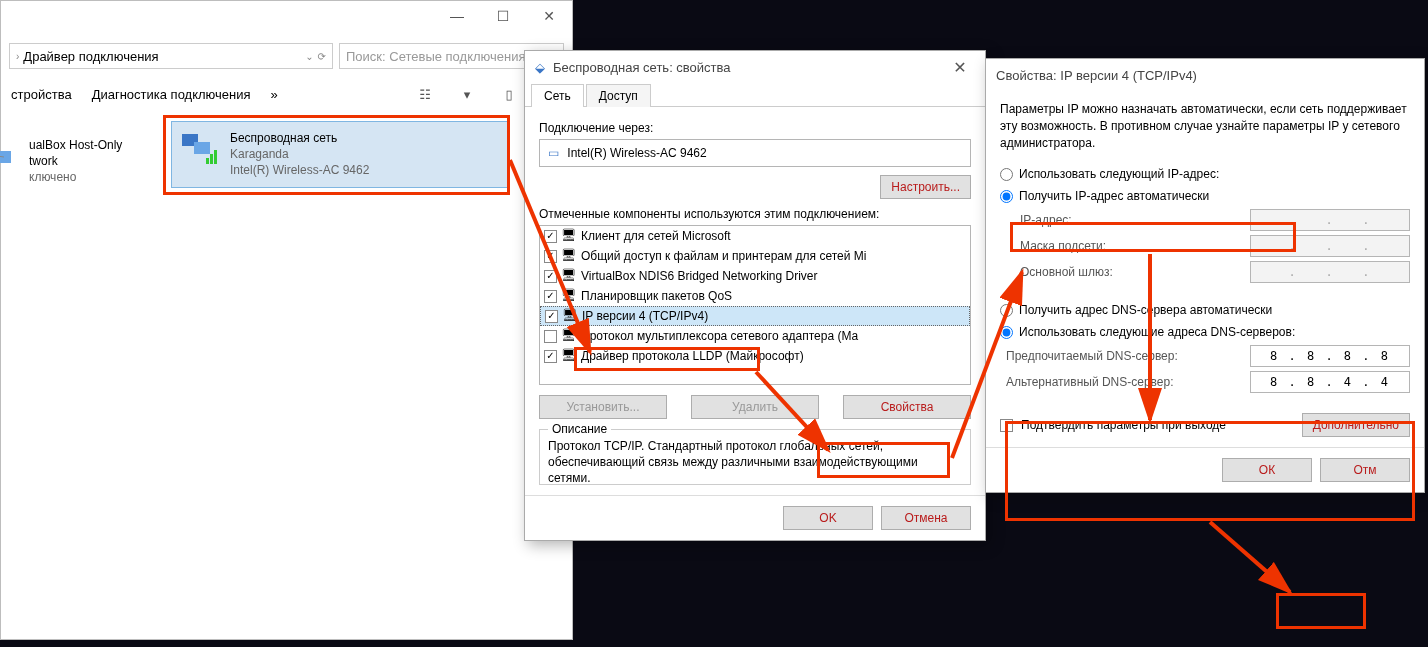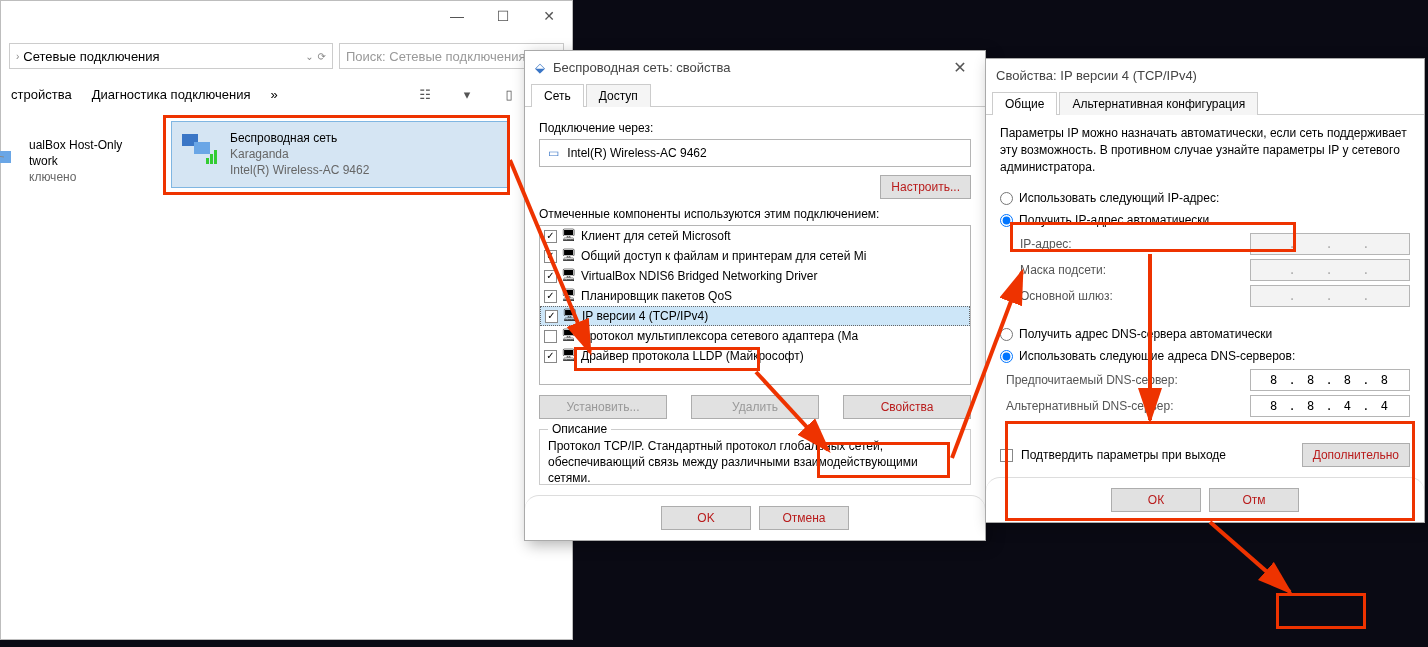--- a/index.html
+++ b/index.html
@@ -164,25 +164,24 @@
     position: absolute;
     top: -8px; left: 8px;
     background: #fff;
     padding: 0 4px;
     font-size: 12px;
   }
   .button-row {
     display: flex; gap: 24px; margin-top: 10px;
   }
   .dialog-footer {
-    display: flex; justify-content: center;
+    display: flex; justify-content: flex-end;
     gap: 8px;
     padding: 10px 14px;
     border-top: 1px solid #ddd;
-    border-radius: 14px;
   }
 
   
   .ipv4 .ip-row {
     display: flex; align-items: center;
     height: 26px;
     gap: 10px;
   }
   .ipv4 .ip-row label { flex: 1; color: #555; }
   .ipv4 .ip-input {
@@ -225,21 +224,21 @@
 
 <div class="explorer">
   <div class="titlebar-controls">
     <div class="titlebar-btn">—</div>
     <div class="titlebar-btn">☐</div>
     <div class="titlebar-btn">✕</div>
   </div>
   <div class="addr-row">
     <div class="addr-box path">
       <span class="chev">›</span>
-      <span>Сетевые подключения</span>
+      <span>Драйвер подключения</span>
       <span style="margin-left:auto" class="chev">⌄</span>
       <span class="chev">⟳</span>
     </div>
     <div class="addr-box search">
       <span>Поиск: Сетевые подключения</span>
       <span style="margin-left:auto;color:#777">⌕</span>
     </div>
   </div>
   <div class="toolbar-row">
     <span>стройства</span>
@@ -355,24 +354,20 @@
   <div class="dialog-footer">
     <span class="btn">OK</span>
     <span class="btn">Отмена</span>
   </div>
 </div>
 
 <div class="dialog ipv4" style="left:985px; top:58px; width:440px;">
   <div class="dialog-title">
     <span>Свойства: IP версии 4 (TCP/IPv4)</span>
   </div>
-  <div class="tabs">
-    <div class="tab active">Общие</div>
-    <div class="tab">Альтернативная конфигурация</div>
-  </div>
   <div class="pane">
     <div style="line-height:1.4; margin-bottom:12px;">Параметры IP можно назначать автоматически, если сеть поддерживает эту возможность. В противном случае узнайте параметры IP у сетевого администратора.</div>
 
     <div class="radio-row">
       <input type="radio" style="">
       <span>Использовать следующий IP-адрес:</span>
     </div>
     <div class="radio-row">
       <input type="radio" checked="" style="">
       <span>Получить IP-адрес автоматически</span>
@@ -406,21 +401,21 @@
       <div class="ip-row">
         <label>Предпочитаемый DNS-сервер:</label>
         <div class="ip-input">8 . 8 . 8 . 8</div>
       </div>
       <div class="ip-row">
         <label>Альтернативный DNS-сервер:</label>
         <div class="ip-input">8 . 8 . 4 . 4</div>
       </div>
     </div>
 
-    <div style="display:flex; align-items:center; margin-top:24px; gap:8px;">
+    <div style="display:flex; align-items:center; margin-top:18px; gap:8px;">
       <span class="checkbox-visual"></span>
       <span style="flex:1">Подтвердить параметры при выходе</span>
       <span class="btn">Дополнительно</span>
     </div>
   </div>
   <div class="dialog-footer">
     <span class="btn">ОК</span>
     <span class="btn">Отм</span>
   </div>
 </div>

